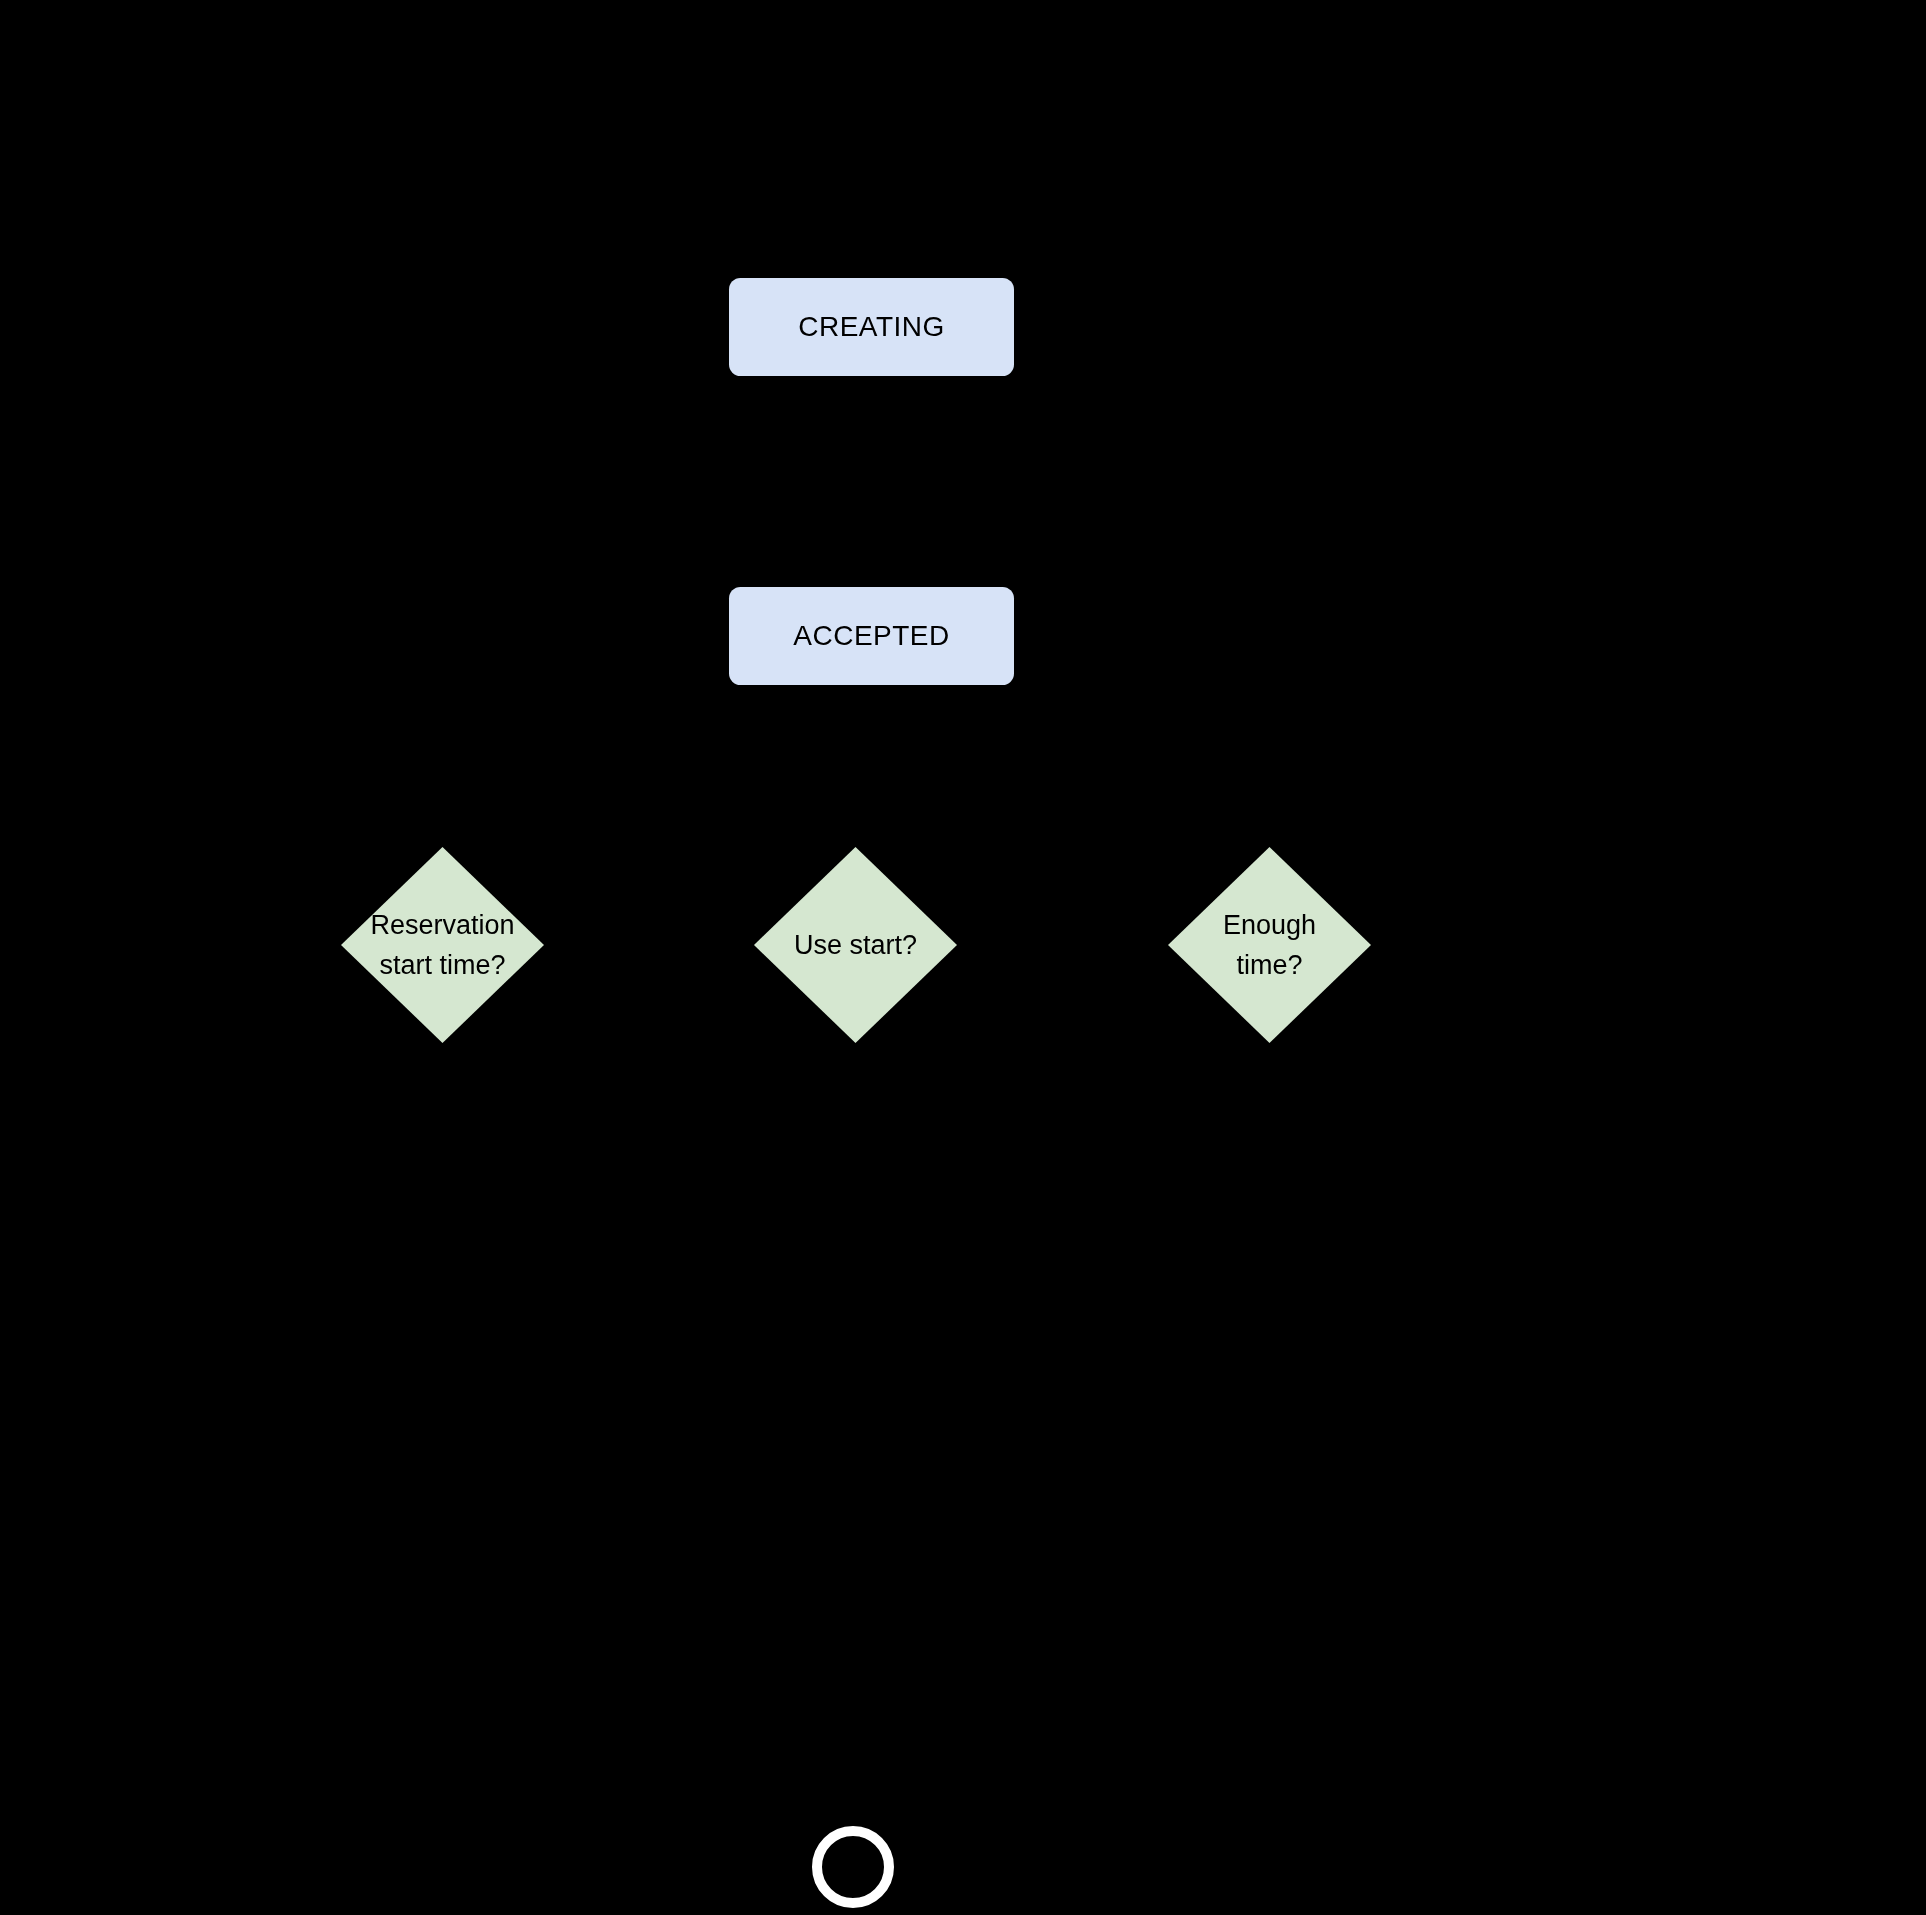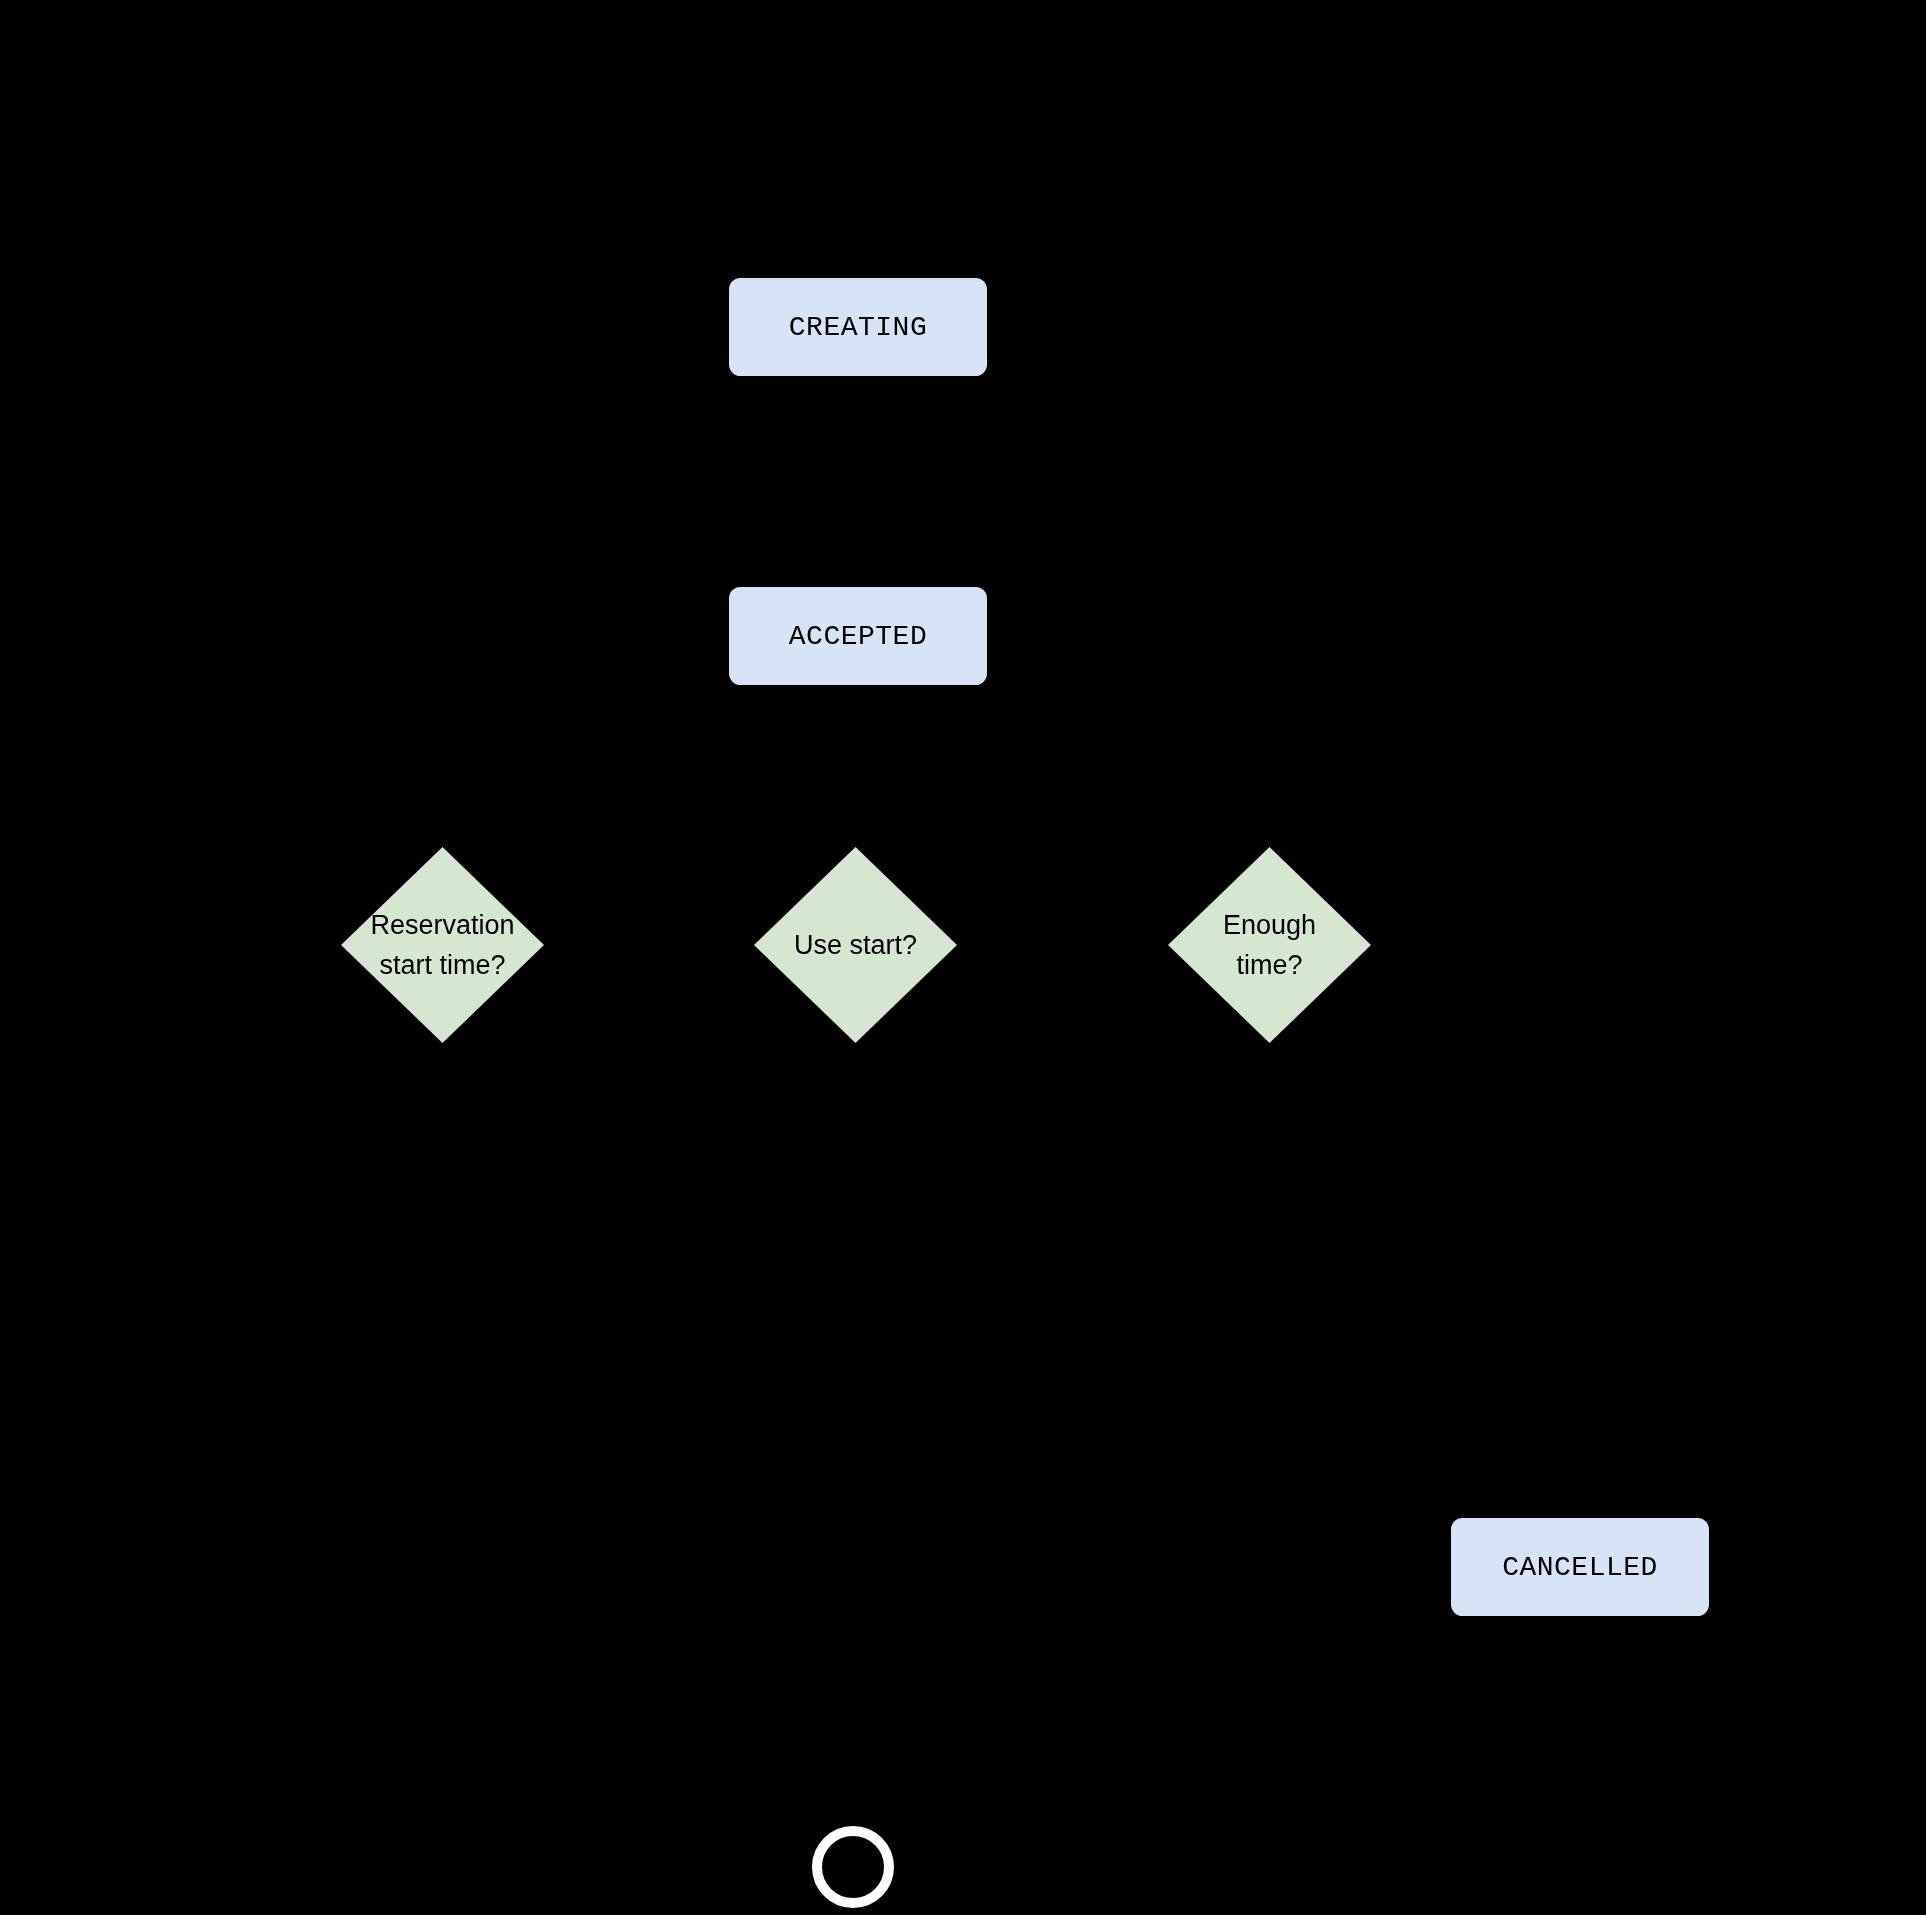--- a/index.html
+++ b/index.html
@@ -11,28 +11,27 @@
     position: relative;
     width: 1926px;
     height: 1916px;
     background: var(--background, #000000);
     font-family: "Liberation Sans", sans-serif;
     color: var(--text, #000000);
     overflow: hidden;
   }
   .state-box {
     position: absolute;
-    width: 258px;
+    width: 285px;
     height: 98px;
     background: var(--state-fill, #d7e3f7);
     border-radius: 11.4px;
     display: flex;
     align-items: center;
     justify-content: center;
-    font-family: Liberation Mono, monospace;
   }
   .state-box .label {
     font-size: 28px;
     letter-spacing: 0.5px;
     white-space: nowrap;
   }
   .decision {
     position: absolute;
     width: 203px;
     height: 196px;
@@ -93,20 +92,17 @@
   </div>
 
   <div class="decision" id="decision-enough-quota">
     <span class="label-line">Enough</span>
     <span class="label-line">time?</span>
   </div>
 
 
 
 
-  <div class="state-box" id="state-cancelled">
-    <span class="label">CANCELLED</span>
-  </div>
 
   <div class="end-node" id="end-state-circle"></div>
 
 </div>
 
 
 </body></html>

